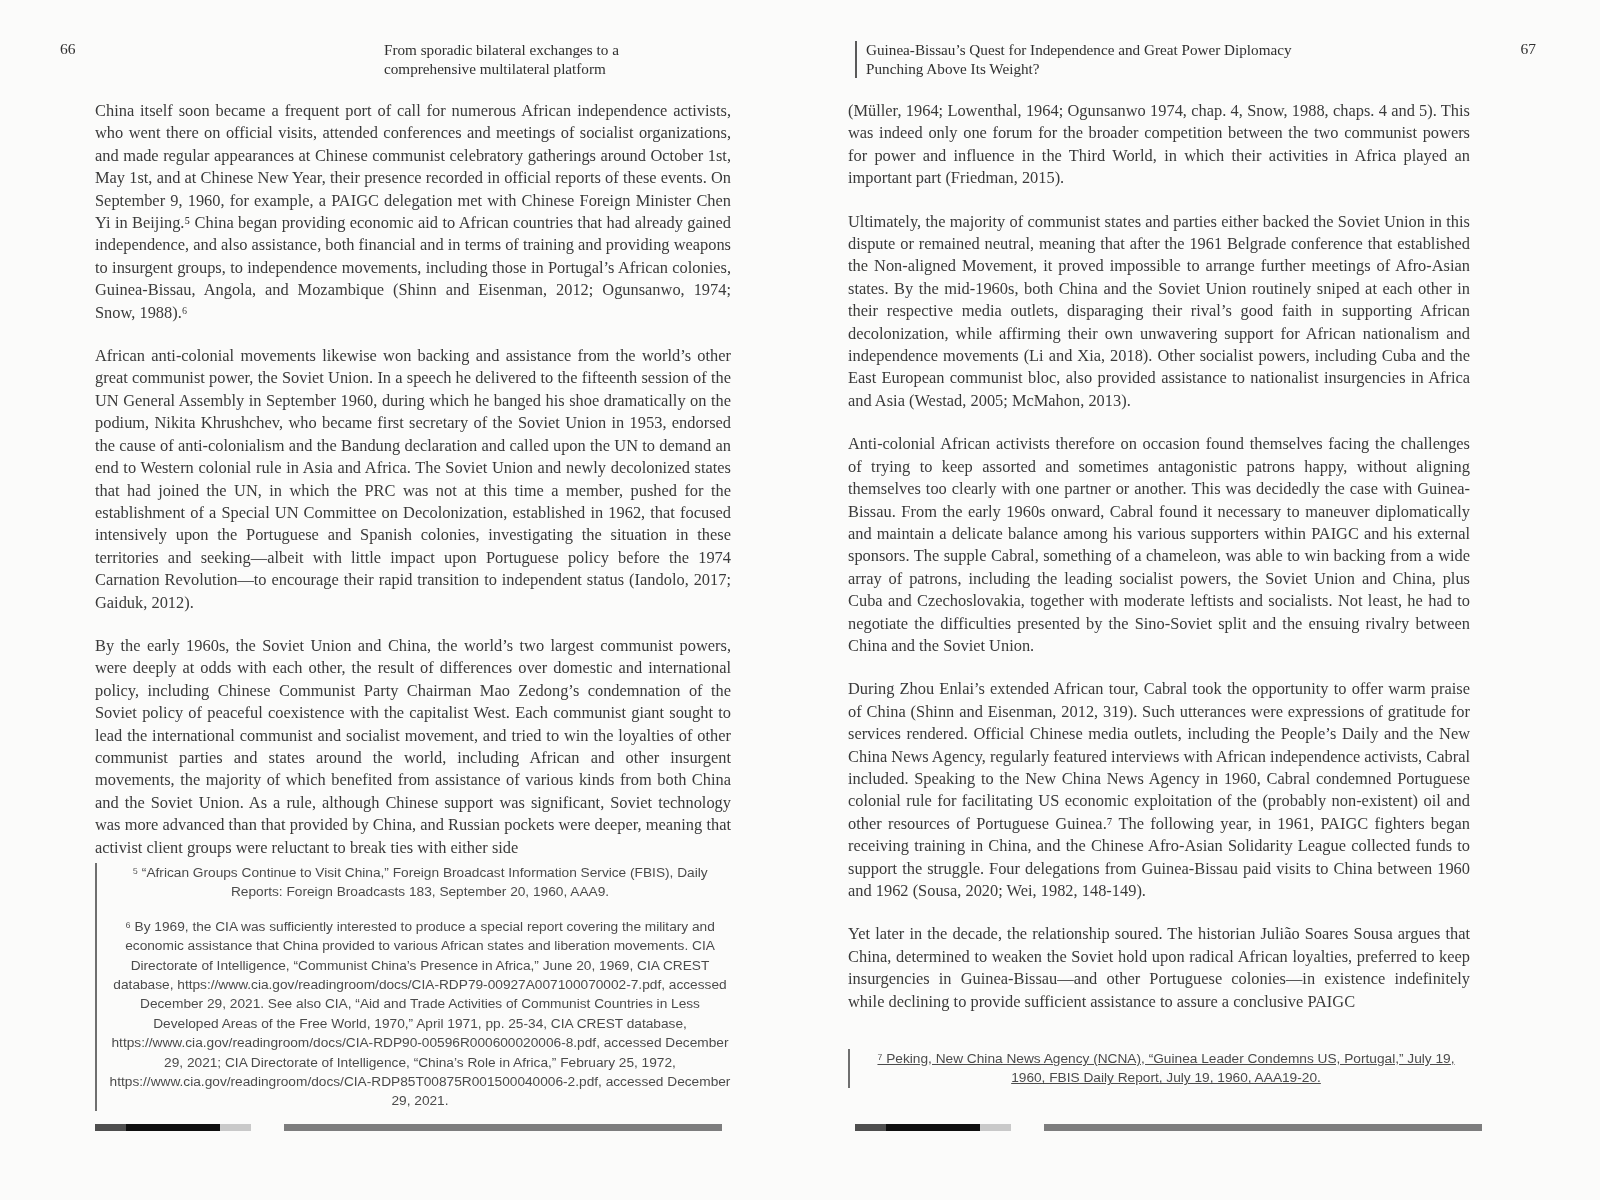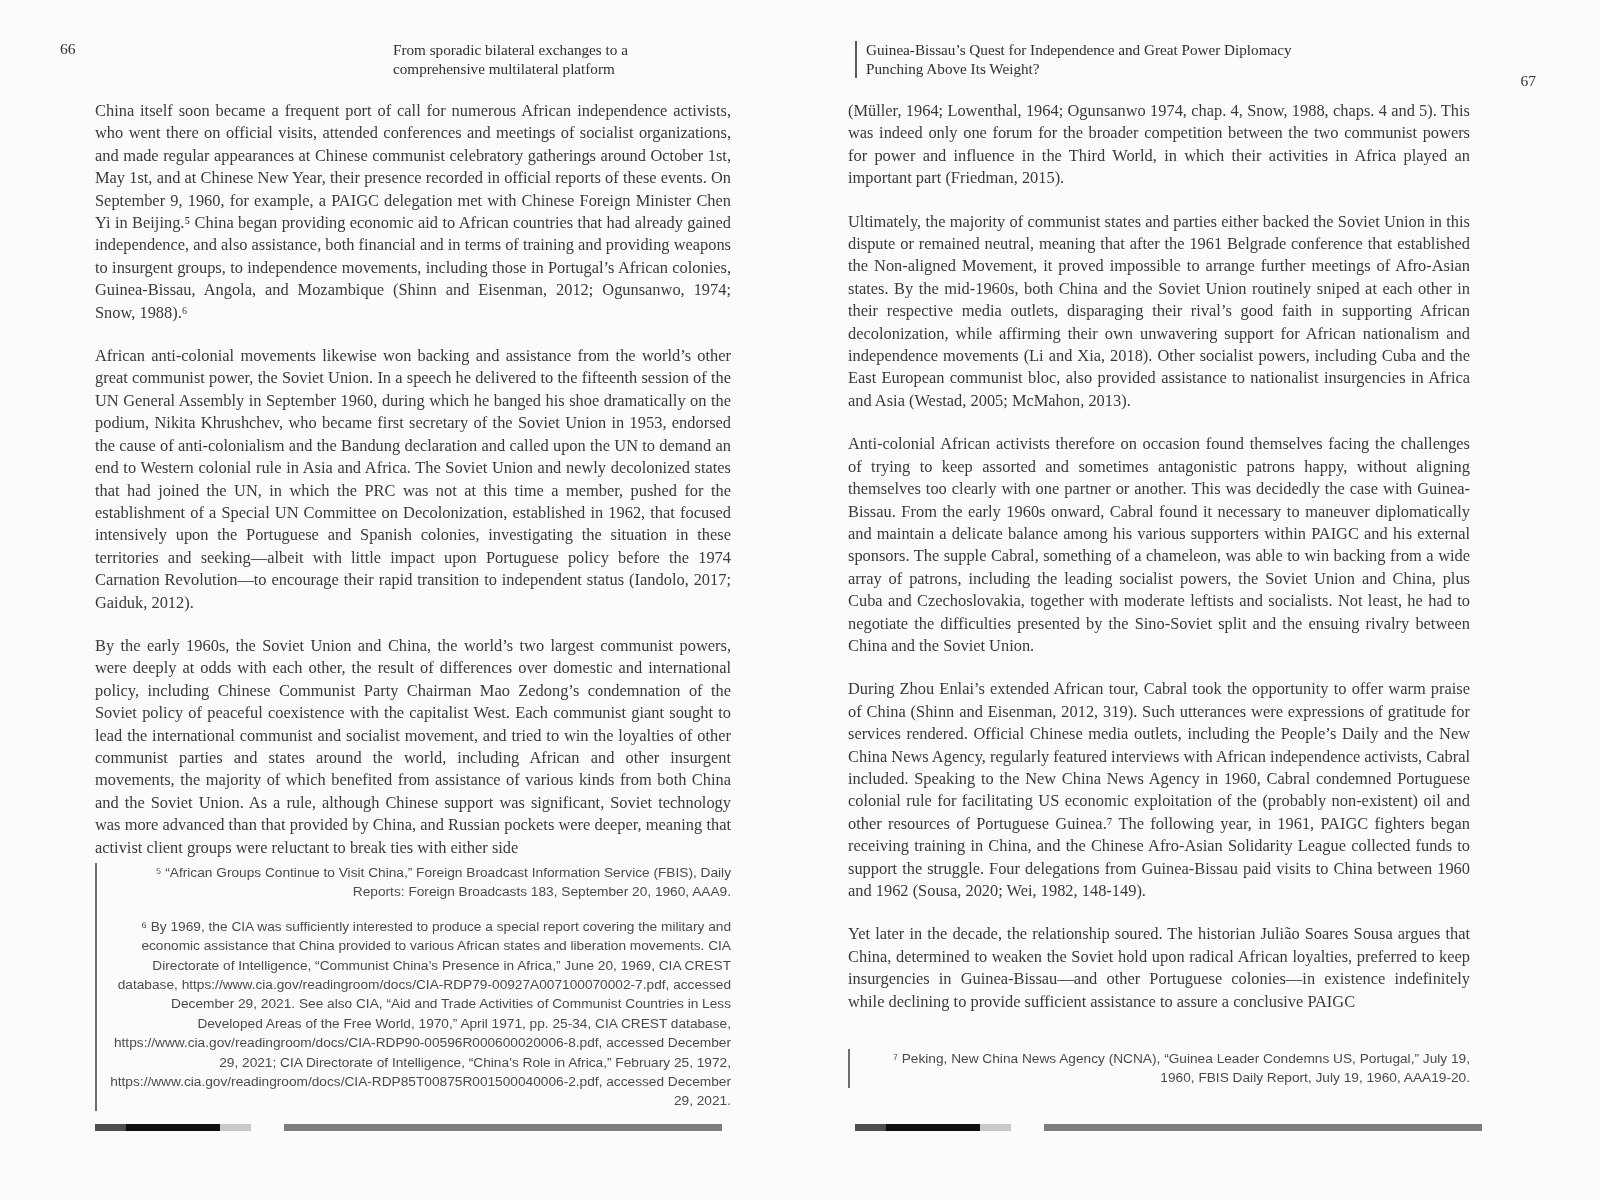--- a/index.html
+++ b/index.html
@@ -11,24 +11,24 @@
     color: #333;
   }
   .spread { position: relative; width: 1600px; height: 1200px; }
   .page { position: absolute; top: 0; height: 936px; width: 800px; }
   .page.left  { left: 0; }
   .page.right { left: 800px; }
 
   
   .hdr-pagenum { position: absolute; top: 40px; font-size: 15.5px; color: #2f2f2f; }
   .left .hdr-pagenum  { left: 60px; }
-  .right .hdr-pagenum { right: 64px; text-align: right; margin-top: 32px; }
+  .right .hdr-pagenum { right: 64px; text-align: right; }
   .hdr-title { position: absolute; top: 40px; font-size: 15.2px; line-height: 19px; color: #2f2f2f; }
   .left .hdr-running  { left: 100px; width: 280px; }
-  .left .hdr-section  { left: 393px; width: 300px; }
+  .left .hdr-section  { left: 384px; width: 300px; }
   .right .hdr-running { left: 66px; width: 560px; }
   .title-rule {
     display: inline-block; width: 86px; height: 0;
     border-top: 2px solid #6e6e6e; vertical-align: 4px; margin-left: 14px;
   }
   .hdr-vline {
     position: absolute; left: 55px; top: 41px; height: 37px;
     border-left: 2px solid #5a5a5a;
   }
 
@@ -43,23 +43,23 @@
   .body-text p { margin: 0 0 21px 0; }
   .body-text p:last-of-type { margin-bottom: 0; }
 
   
   .footnotes {
     border-left: 2px solid #6f6f6f;
     margin-left: 0; margin-top: 4px;
     padding-left: 12px;
     font-family: "Liberation Sans", "DejaVu Sans", sans-serif;
     font-size: 13.7px; line-height: 19.4px;
-    text-align: right; color: #4b4b4b;
+    text-align: center; color: #4b4b4b;
   }
-  .right .footnotes { margin-top: 36px; }
+  .right .footnotes { margin-top: 36px; text-decoration: underline; }
   .footnotes p { margin: 0 0 15px 0; }
   .footnotes p:last-child { margin-bottom: 0; }
 
   
   .bars { position: absolute; top: 1124px; height: 7px; display: flex; }
   .left .bars  { left: 95px; }
   .right .bars { left: 55px; }
   .bar { height: 7px; }
   .bar.dark  { width: 31px; background: #4e4e4e; }
   .bar.black { width: 94px; background: #0f0f0f; }

